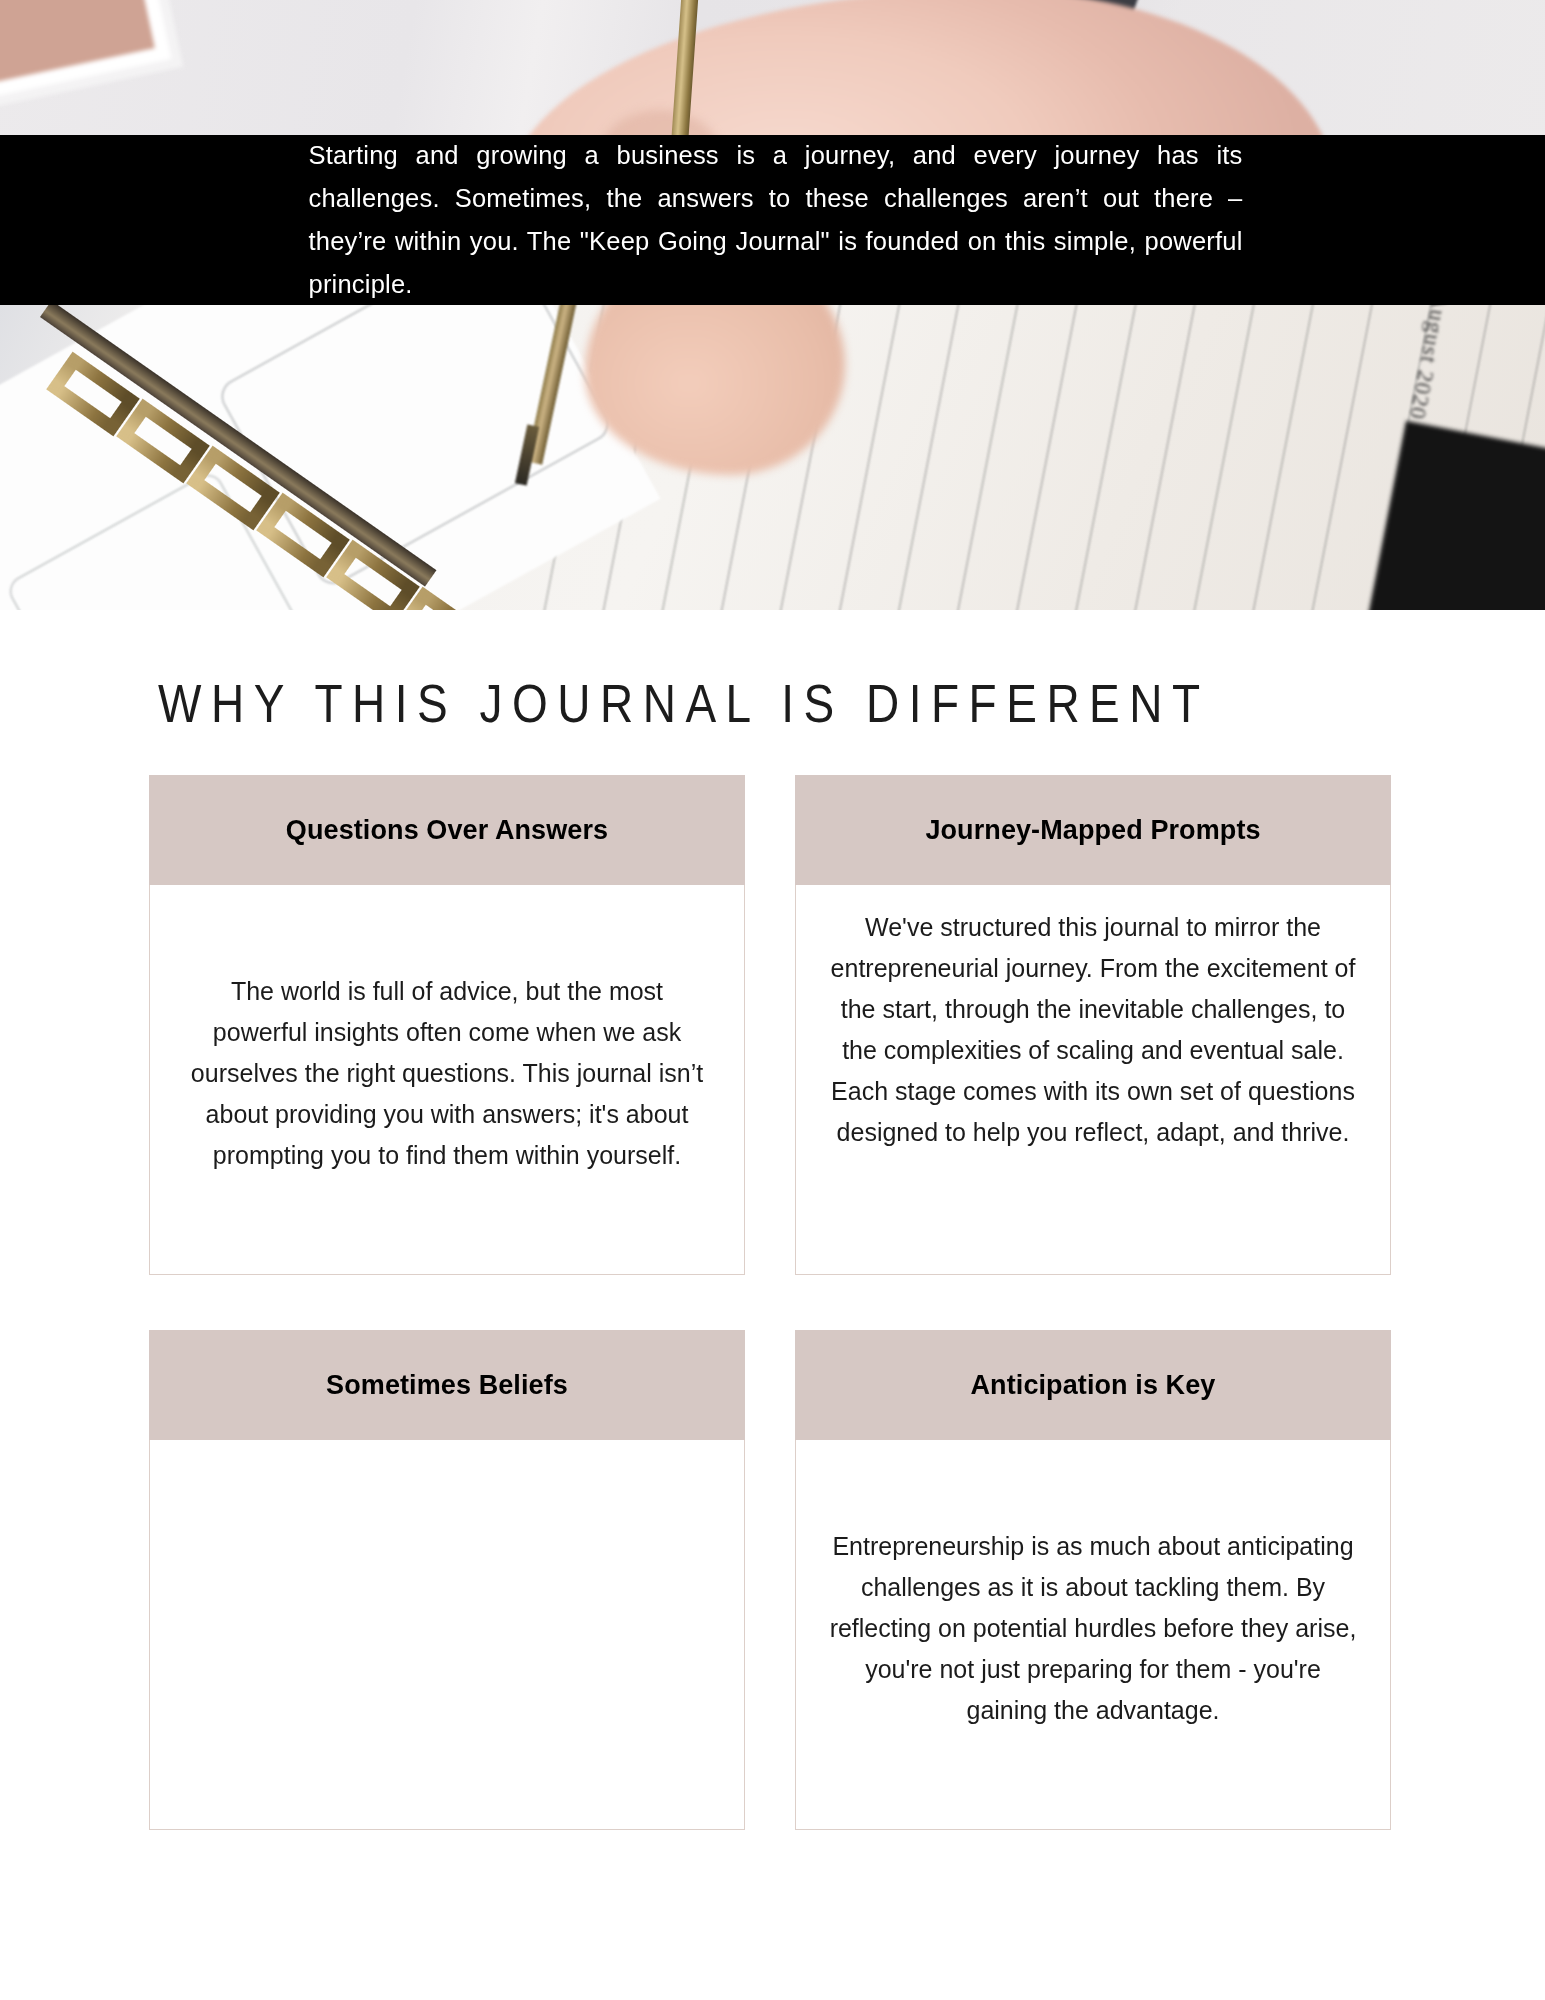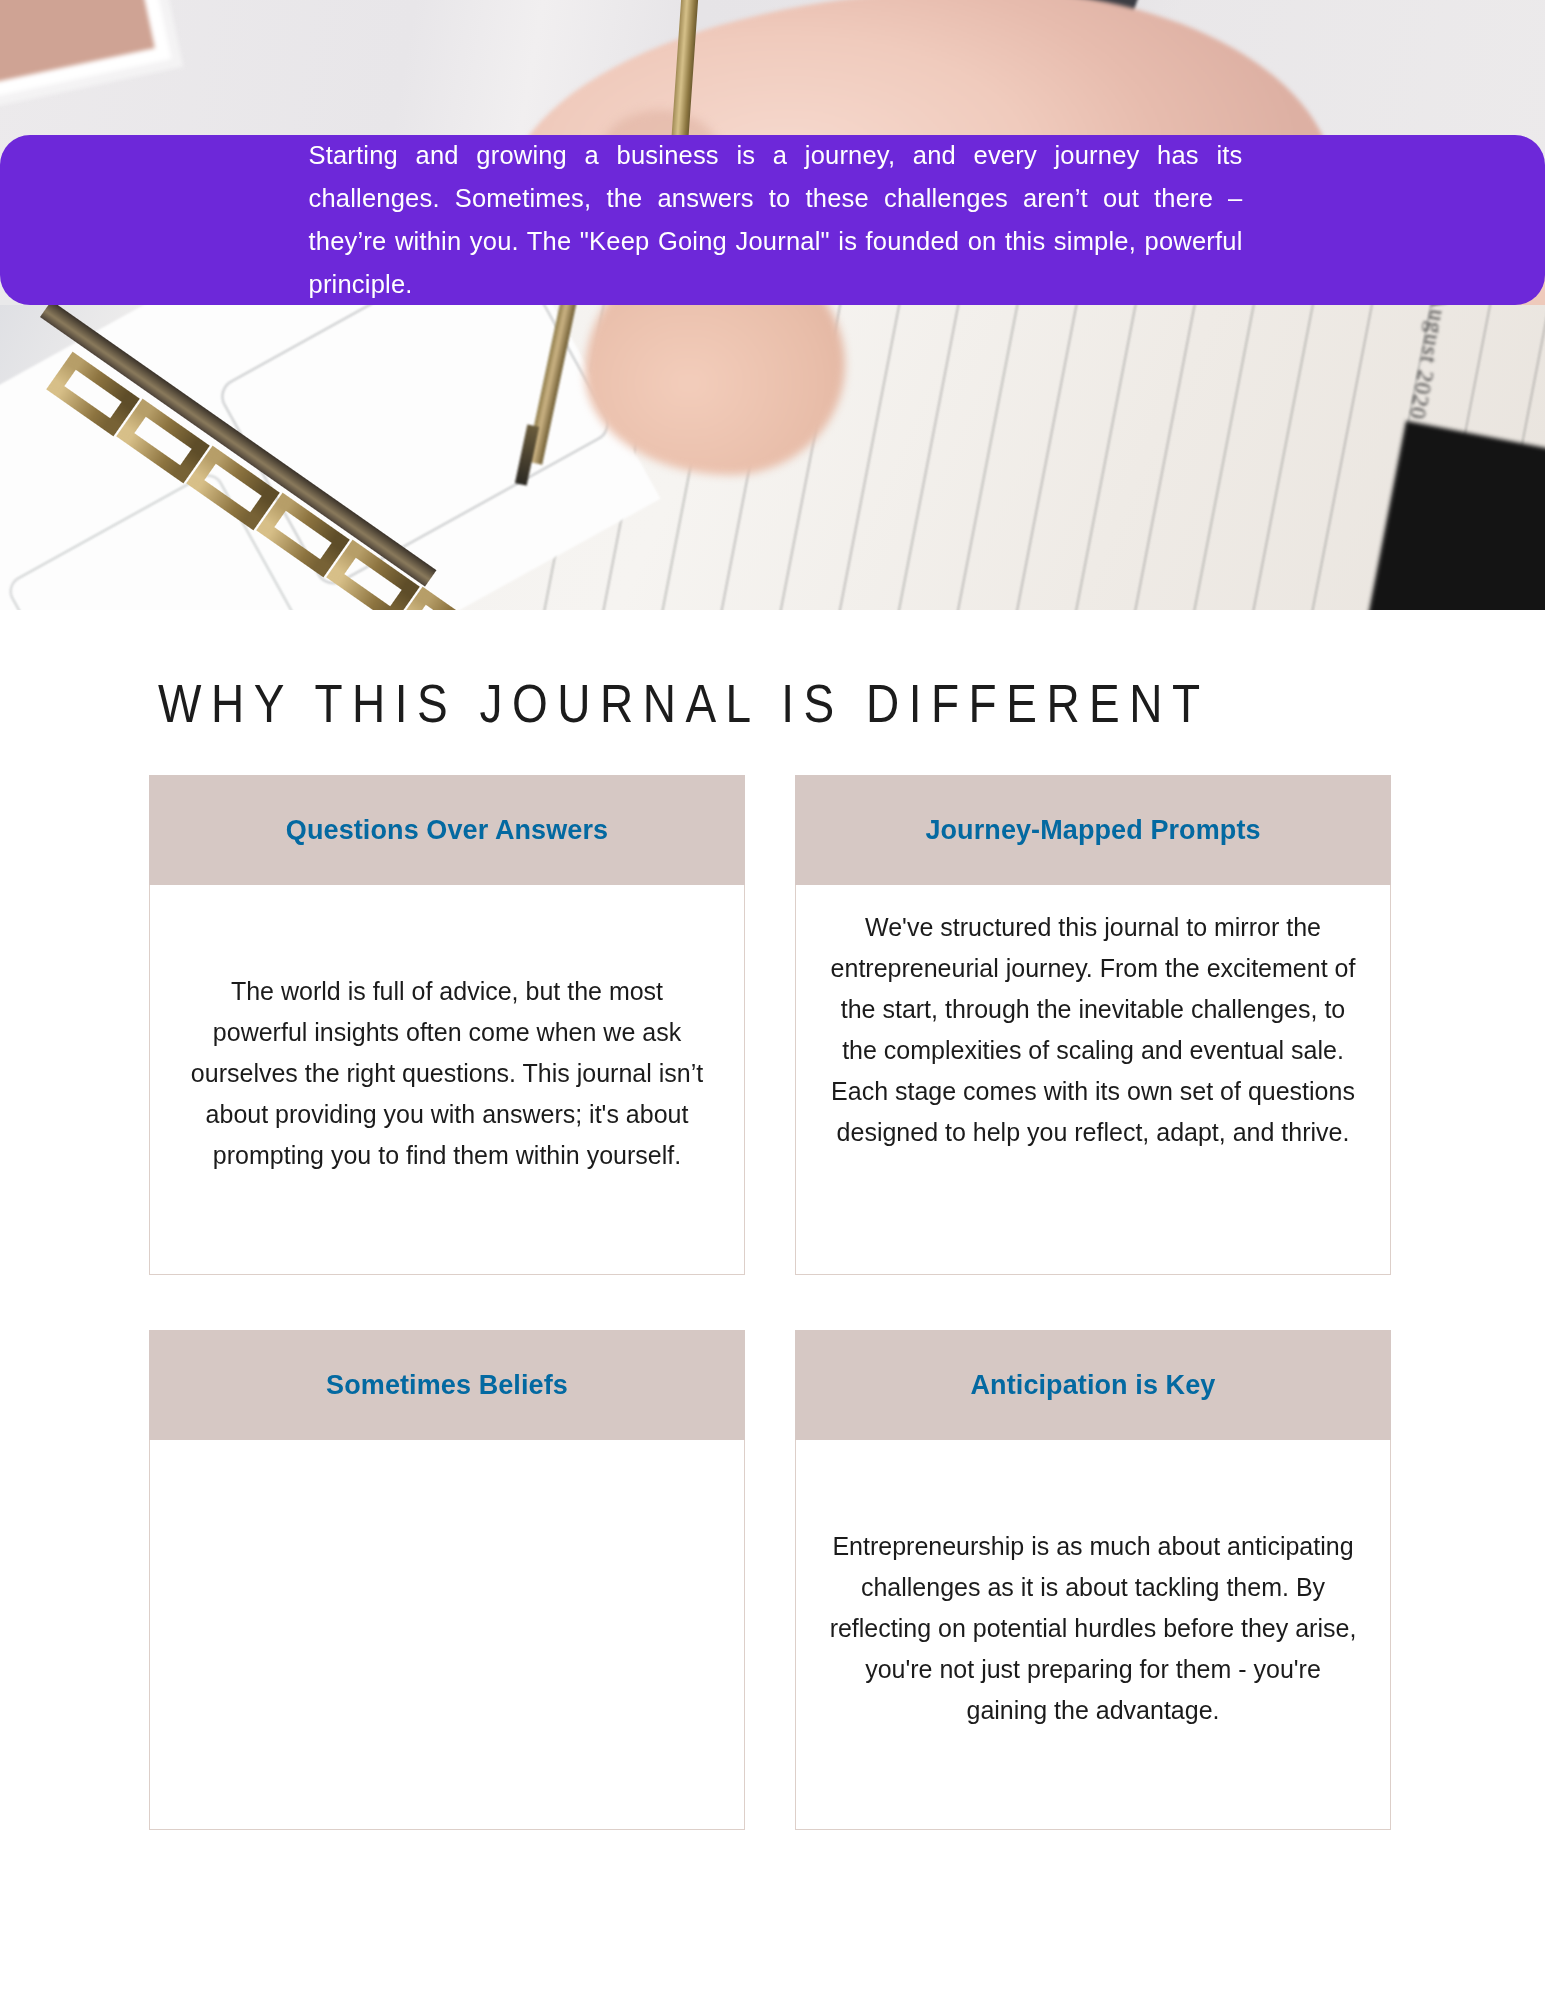--- a/index.html
+++ b/index.html
@@ -210,24 +210,23 @@
     white-space: nowrap;
   }
 
   
   .banner {
     position: absolute;
     left: 0;
     top: 135px;
     width: 1545px;
     height: 170px;
-    background: #6d28d9;
+    background: #000000;
     display: flex;
     align-items: center;
-    border-radius: 30px;
   }
   .banner-text {
     width: 1240px;
     margin: 0 auto;
     padding-left: 156px;
     padding-right: 150px;
     color: #ffffff;
     font-size: 25.5px;
     line-height: 43px;
     text-align: justify;
@@ -282,21 +281,21 @@
     background: #d6c8c4;
     height: 110px;
     margin: -1px -1px 0 -1px;
     display: flex;
     align-items: center;
     justify-content: center;
   }
   .card-head-title {
     font-size: 27px;
     font-weight: 700;
-    color: #0369a1;
+    color: #000000;
     letter-spacing: .1px;
     text-align: center;
   }
 
   .card-body {
     flex: 1;
     display: flex;
     align-items: flex-start;
     justify-content: center;
     padding: 22px 32px 34px 32px;

